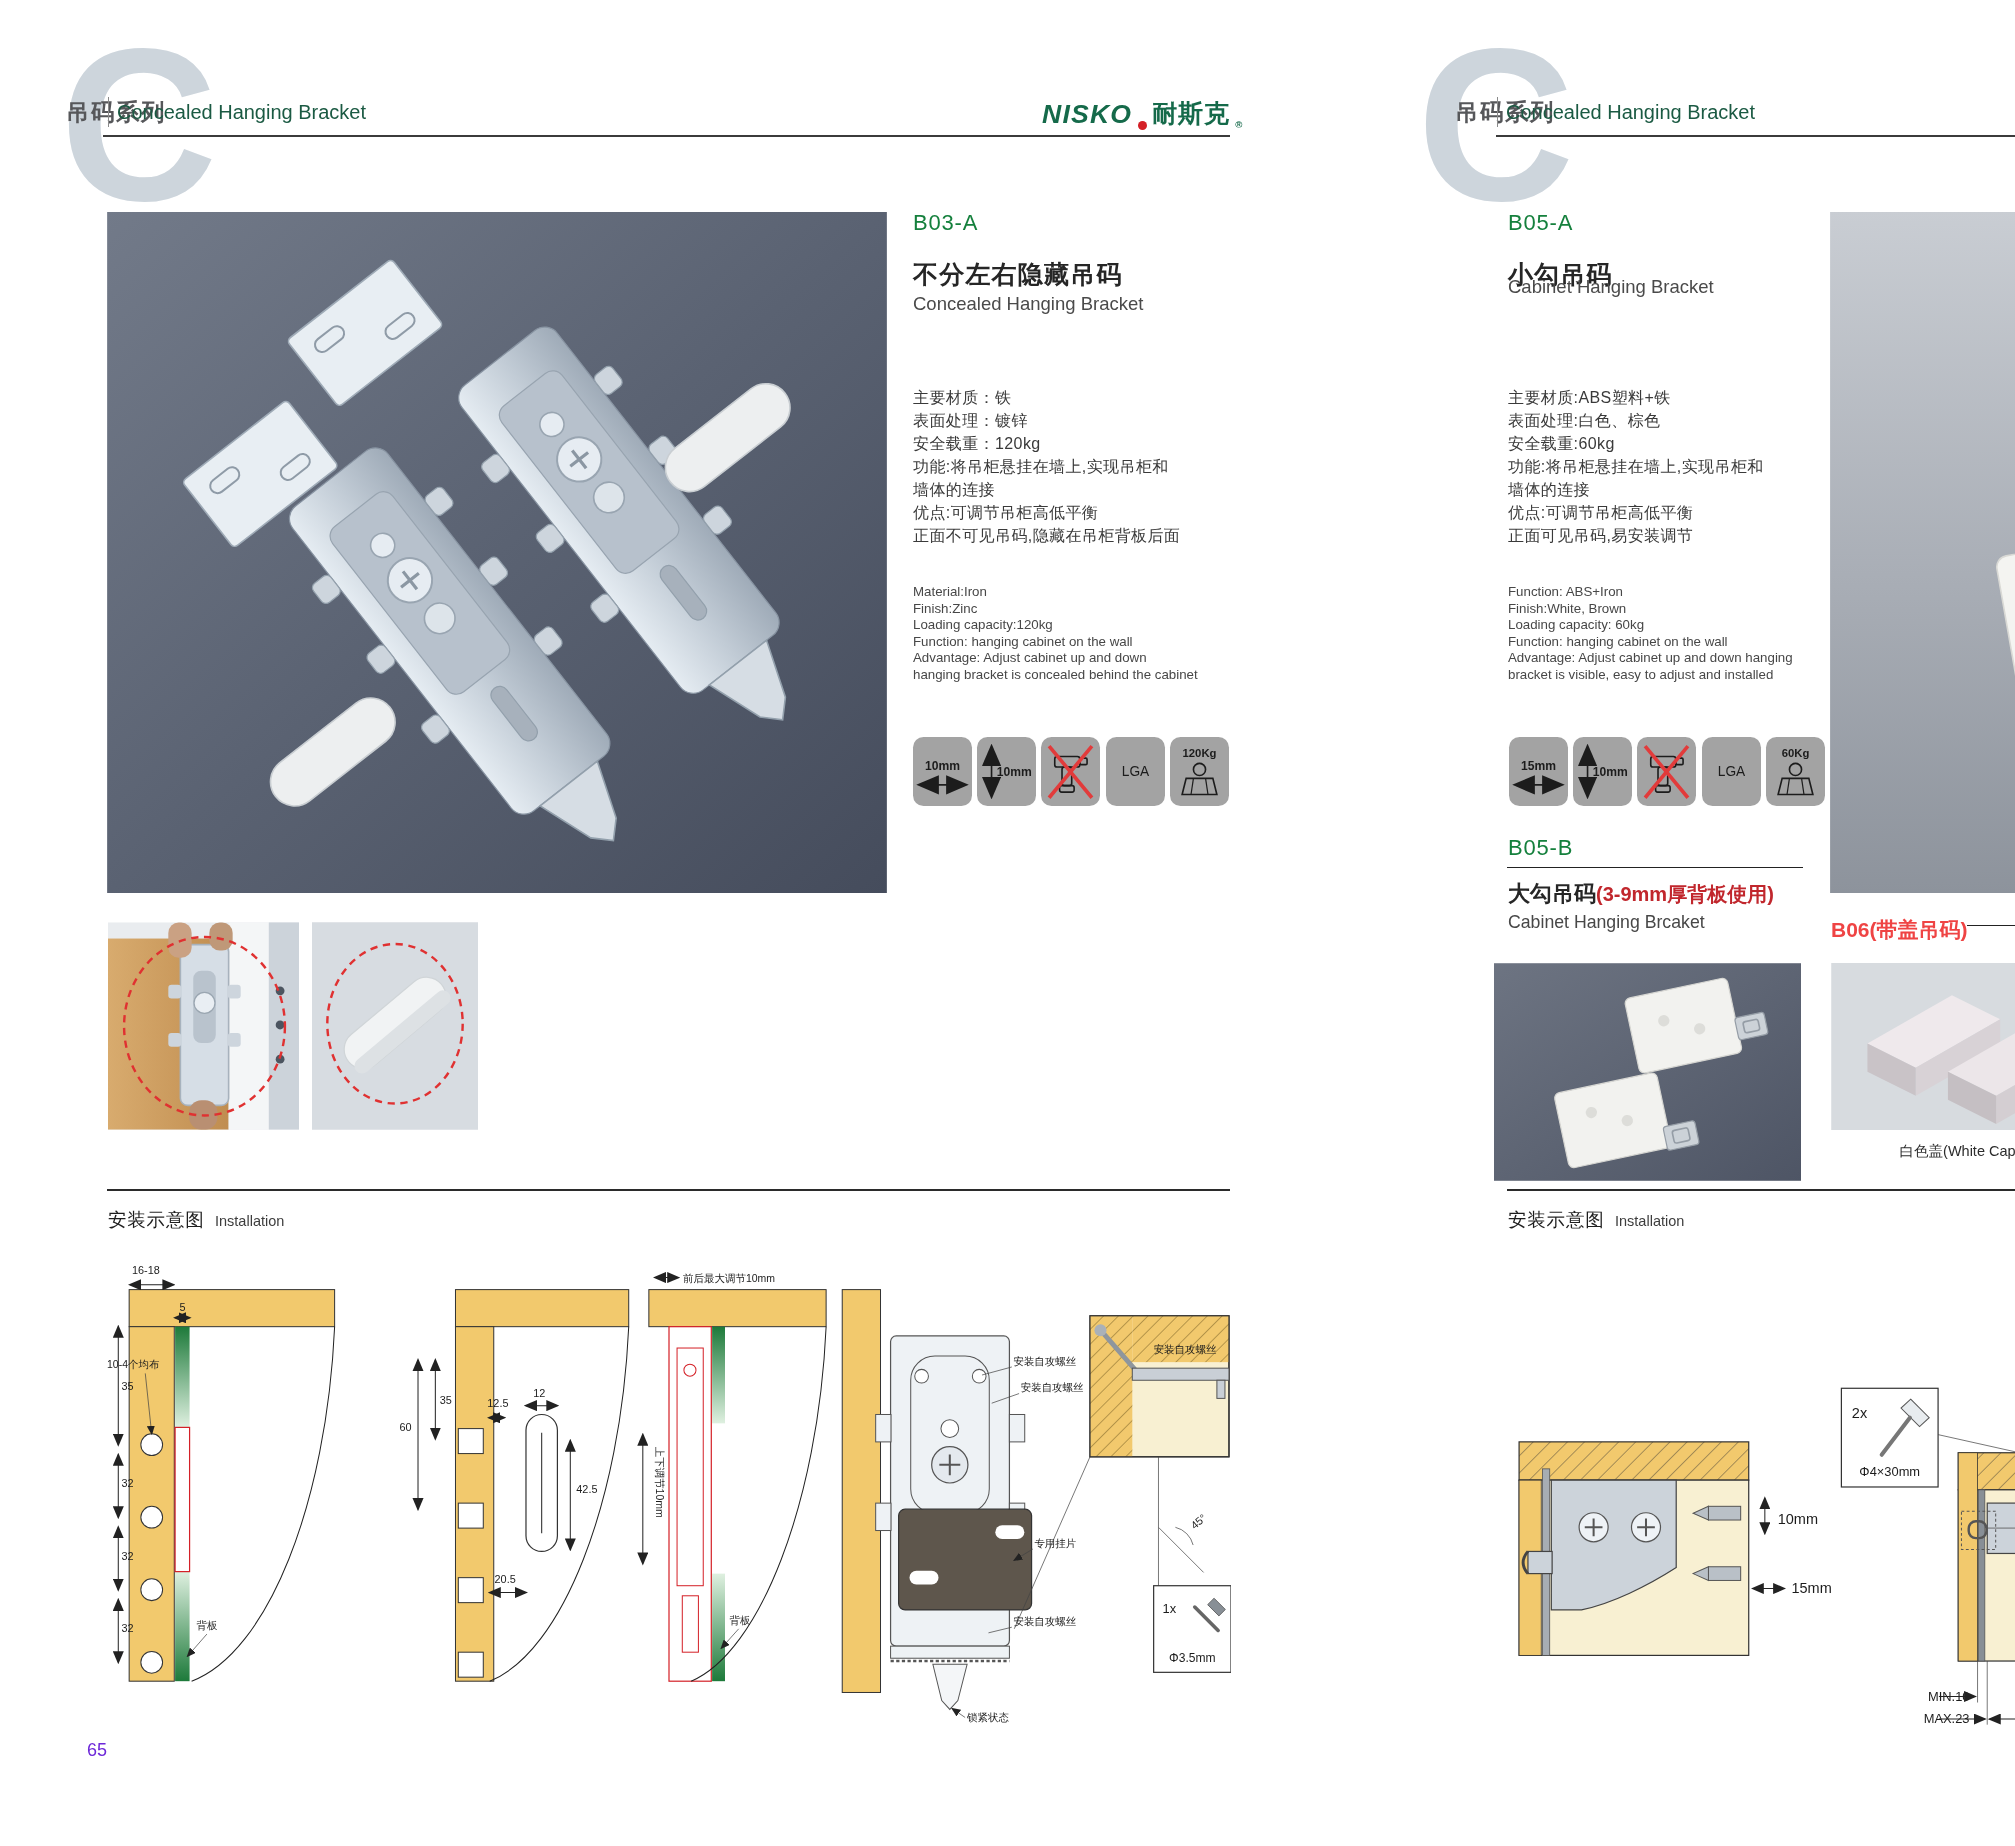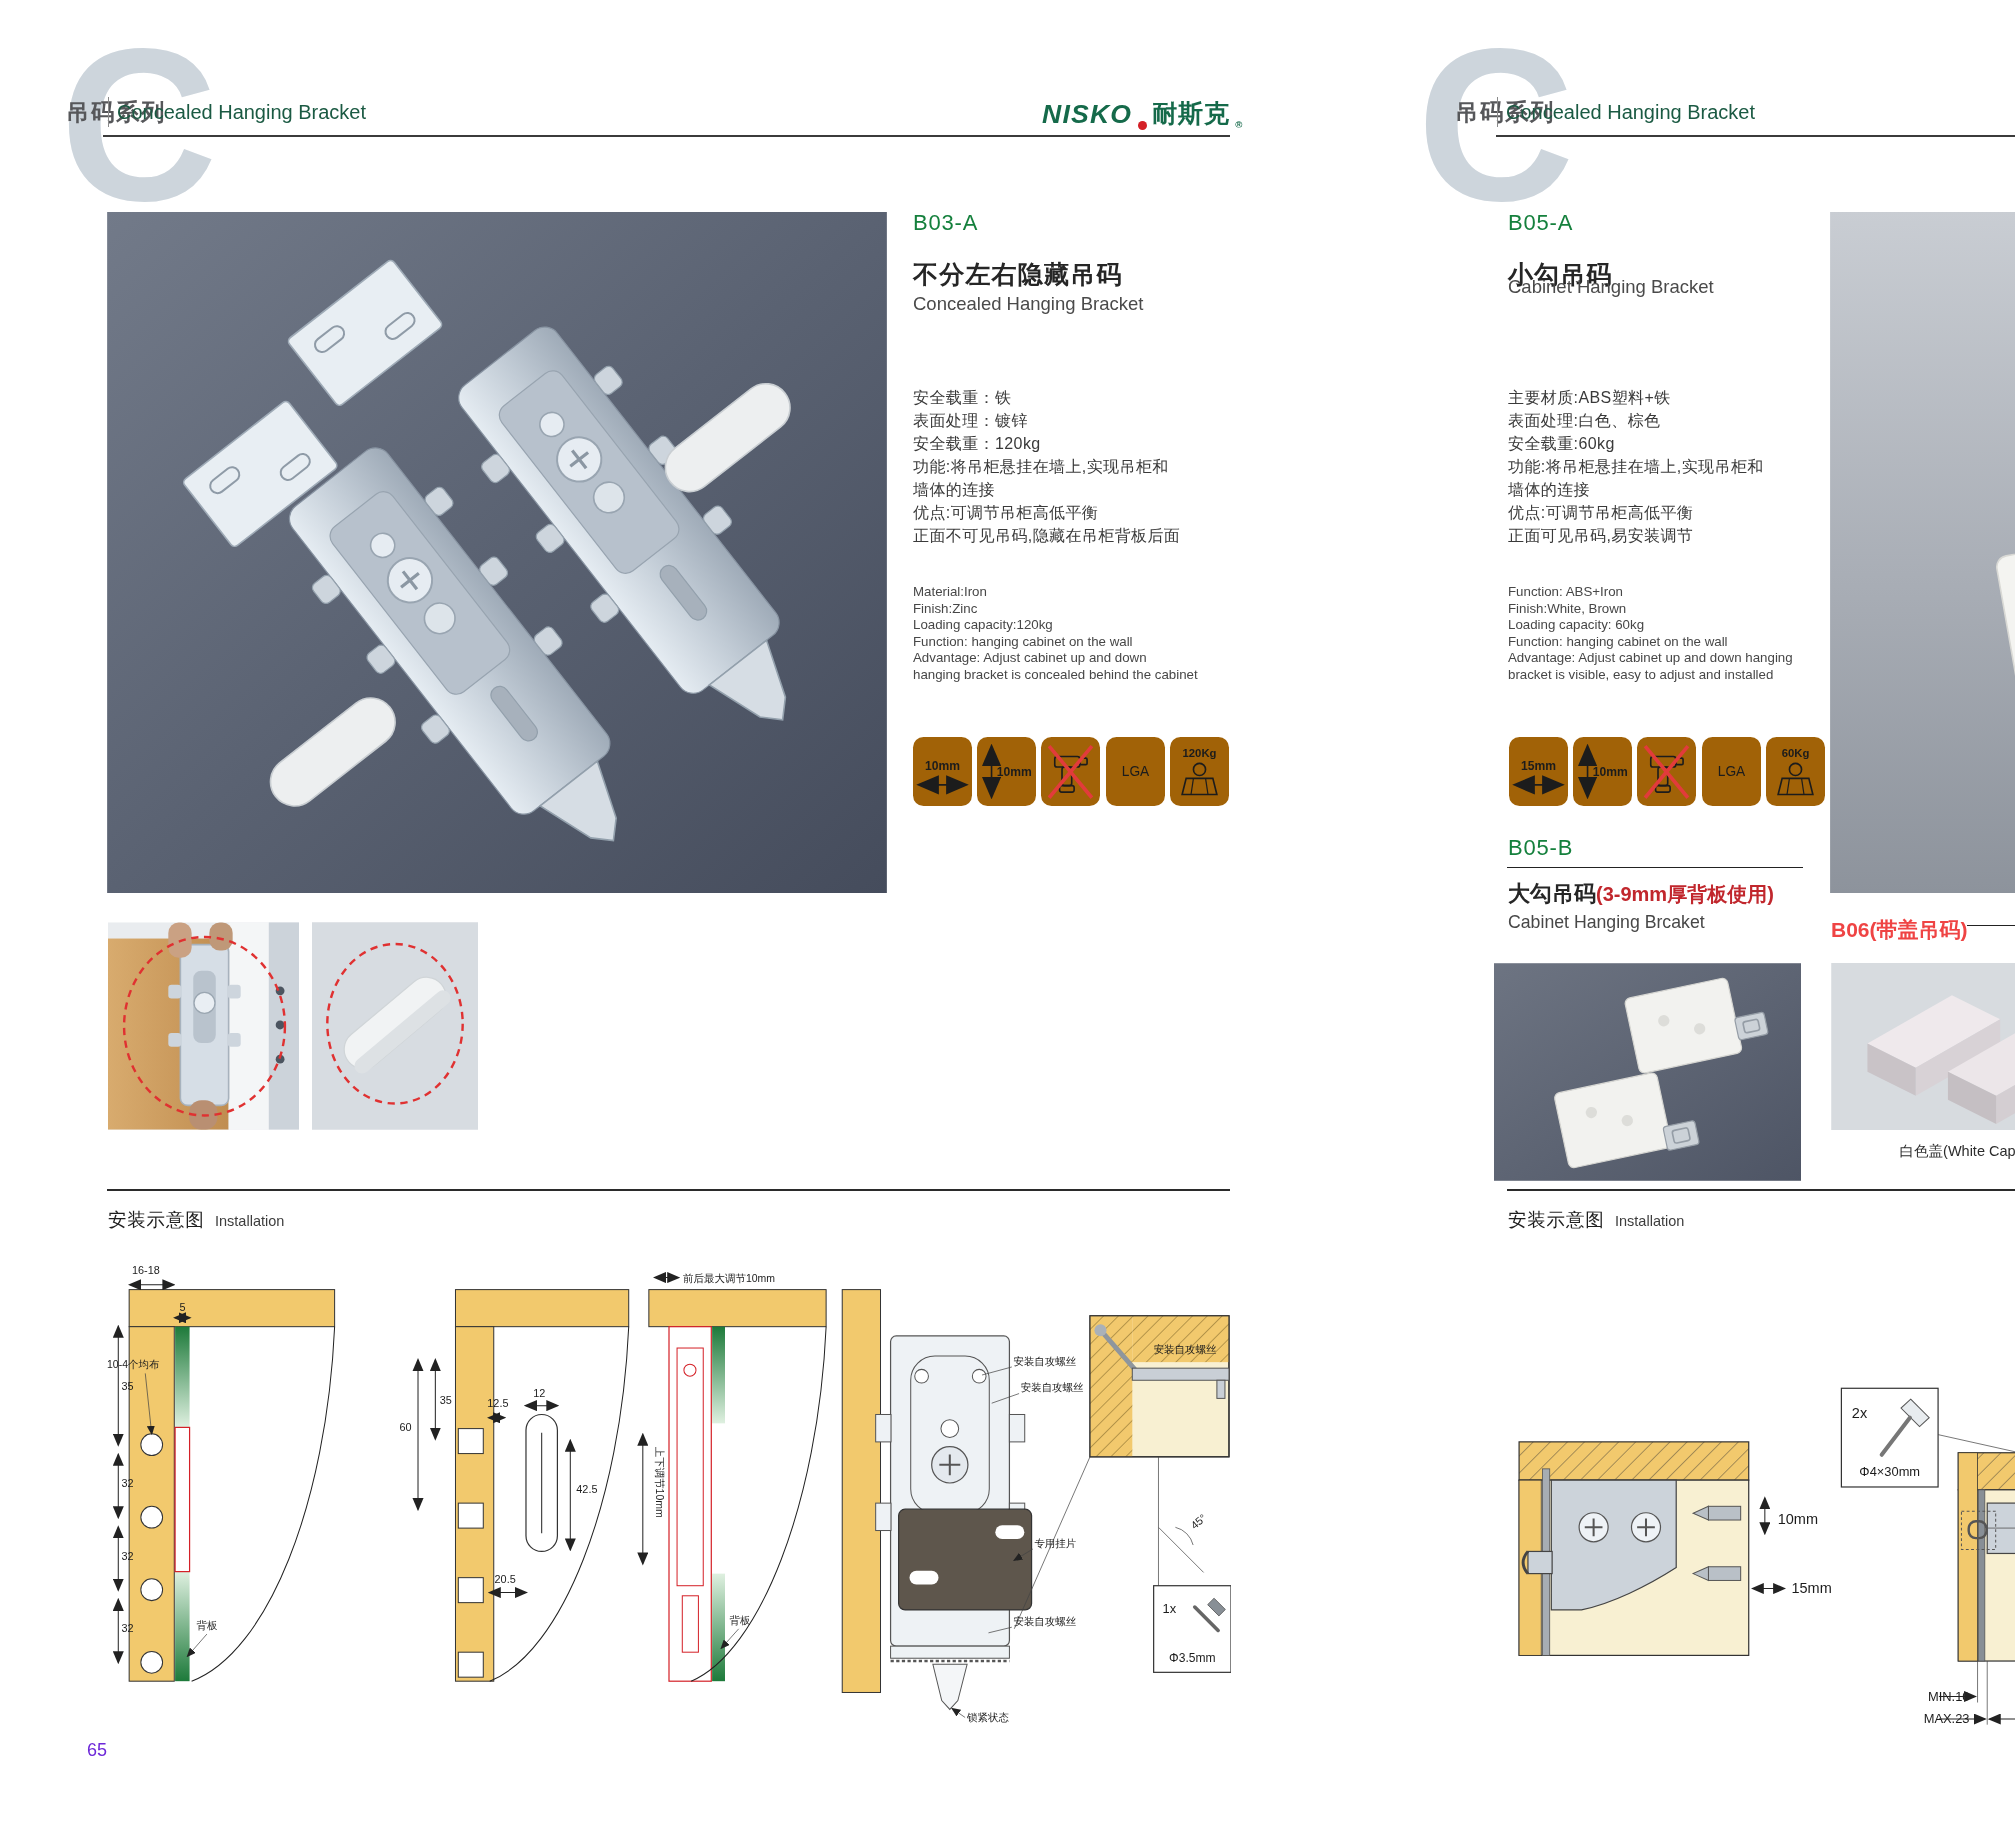--- a/index.html
+++ b/index.html
@@ -15,21 +15,21 @@
   .logo .en{font-size:26.6px;letter-spacing:1.2px;font-style:italic}
   .logo .cn{font-size:25px;letter-spacing:0.8px}
   .logo .reg{font-size:9.7px;margin-top:-1.6px}
   .logo-dot{width:8.9px;height:8.9px;border-radius:50%;background:#d42027}
   .code{font-size:22px;color:#15803d;letter-spacing:0.8px}
   .name-cn{font-size:25px;font-weight:bold;color:#262626;letter-spacing:1.2px}
   .name-en{font-size:18.5px;color:#4a4a4a}
   .cnspecs div{font-size:16px;line-height:23px;color:#3a3a3a;letter-spacing:0.4px}
   .enspecs div{font-size:13.3px;line-height:16.5px;color:#474747}
   .iconrow{display:flex;gap:5.2px}
-  .tile{width:59px;height:69px;background:#a16207;border-radius:10.5px;position:relative}
+  .tile{width:59px;height:69px;background:#a3a3a3;border-radius:10.5px;position:relative}
   .inst-rule{height:1.6px;background:#2b2b2b}
   .inst-cn{font-size:18.5px;font-weight:normal;color:#1e1e1e;letter-spacing:0.8px}
   .inst-en{font-size:14.5px;color:#3d3d3d;margin-left:10.5px}
   .pagenum{font-family:Liberation Sans, sans-serif;font-size:18px;color:#6d28d9}
   .caption{font-size:14.5px;color:#2c2c2c;text-align:center}
   .photo{overflow:hidden}
   .b06-rule{height:1.2px;background:#222}
   .redline{height:1.2px;background:#222}
   .note-red{color:#c1272d}
   svg text{font-family:"Liberation Sans",sans-serif;fill:#1c1c1c}
@@ -106,21 +106,21 @@
       <use href="#brk" transform="translate(1270,740) rotate(-38)"></use>
       <use href="#cap" transform="translate(1540,560) rotate(-38)"></use>
       <use href="#cap" transform="translate(560,1340) rotate(-38)"></use>
     </svg>
   </div>
 
   <div class="abs code" style="left:913px;top:210px">B03-A</div>
   <div class="abs name-cn" style="left:913px;top:258px">不分左右隐藏吊码</div>
   <div class="abs name-en" style="left:913px;top:293px">Concealed Hanging Bracket</div>
   <div class="abs cnspecs" style="left:913px;top:386px">
-    <div>安全载重：铁</div>
+    <div>主要材质：铁</div>
     <div>表面处理：镀锌</div>
     <div>安全载重：120kg</div>
     <div>功能:将吊柜悬挂在墙上,实现吊柜和</div>
     <div>墙体的连接</div>
     <div>优点:可调节吊柜高低平衡</div>
     <div>正面不可见吊码,隐藏在吊柜背板后面</div>
   </div>
   <div class="abs enspecs" style="left:913px;top:584px">
     <div>Material:Iron</div>
     <div>Finish:Zinc</div>

